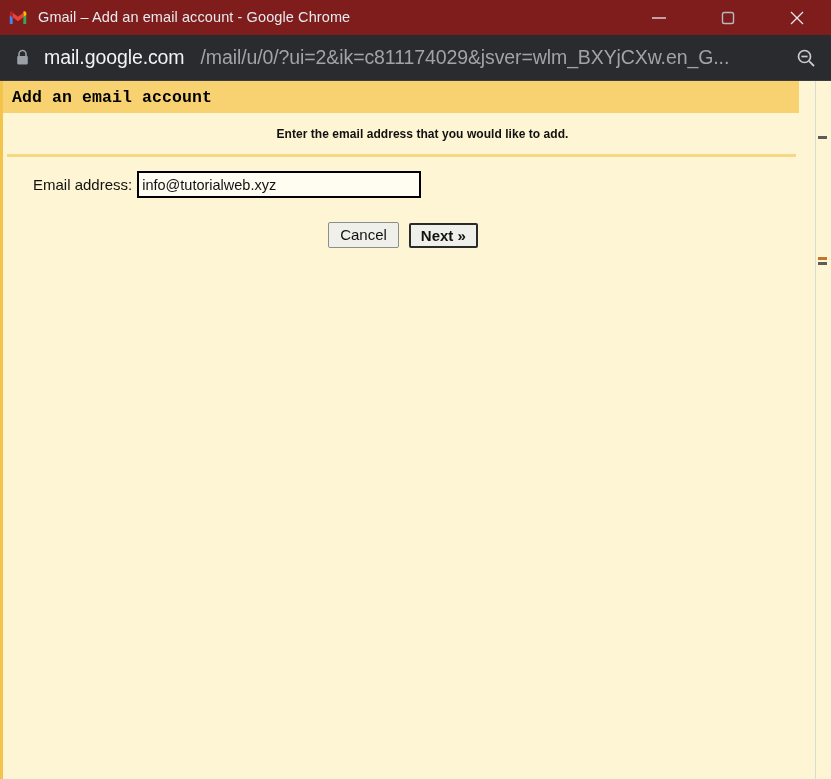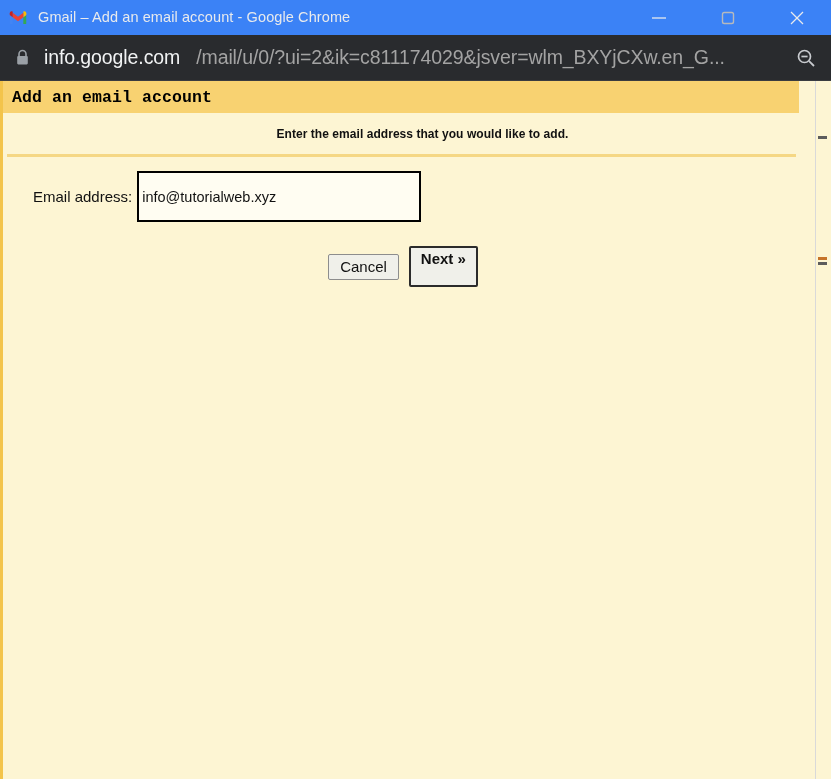--- a/index.html
+++ b/index.html
@@ -20,21 +20,21 @@
     width: 831px;
     height: 779px;
     display: flex;
     flex-direction: column;
     position: relative;
   }
 
   
   .titlebar {
     height: 35px;
-    background: #3b82f6;
+    background: #7f1d1d;
     display: flex;
     align-items: center;
     flex: 0 0 auto;
     position: relative;
   }
   .title-favicon {
     width: 18px;
     height: 18px;
     margin-left: 9px;
     margin-right: 11px;
@@ -197,21 +197,21 @@
     white-space: nowrap;
   }
   .email-input {
     width: 274px;
     height: 19px;
     border: 2px solid #000;
     background: #FFFDF2;
     font-family: "Liberation Sans", sans-serif;
     font-size: 14.5px;
     color: #111;
-    padding: 14px 3px;
+    padding: 2px 3px;
     box-sizing: content-box;
     outline: none;
     position: relative;
   }
 
   
   .button-row {
     display: flex;
     justify-content: center;
     align-items: center;
@@ -227,21 +227,21 @@
     border: 1px solid #8d8d8d;
     border-radius: 2px;
     padding: 3px 11px 4px 11px;
     line-height: 17px;
     cursor: default;
   }
   .btn-default {
     font-weight: bold;
     border: 2px solid #2b2b2b;
     border-radius: 2px;
-    padding: 2px 10px 18px 10px;
+    padding: 2px 10px 2px 10px;
     text-align: center;
   }
 </style>
 </head>
 <body>
 
 <div class="window">
 
   <div class="titlebar">
     <svg class="title-favicon" viewBox="0 0 24 24">
@@ -272,21 +272,21 @@
     </div>
   </div>
 
   <div class="urlbar">
     <div class="lock-wrap">
       <svg width="17" height="19" viewBox="0 0 17 19">
         <path d="M5 8V6a3.5 3.5 0 0 1 7 0v2" fill="none" stroke="#9aa0a6" stroke-width="1.6"></path>
         <rect x="3.2" y="8" width="10.6" height="8.4" rx="1.1" fill="#9aa0a6"></rect>
       </svg>
     </div>
-    <div class="url-text"><span class="url-host">info.google.com</span><span class="url-path">/mail/u/0/?ui=2&amp;ik=c811174029&amp;jsver=wlm_BXYjCXw.en_G...</span></div>
+    <div class="url-text"><span class="url-host">mail.google.com</span><span class="url-path">/mail/u/0/?ui=2&amp;ik=c811174029&amp;jsver=wlm_BXYjCXw.en_G...</span></div>
     <div class="zoom-wrap">
       <svg width="24" height="24" viewBox="0 0 24 24">
         <circle cx="10.5" cy="10.5" r="6" fill="none" stroke="#c8cbcf" stroke-width="1.7"></circle>
         <line x1="7.4" y1="10.5" x2="13.6" y2="10.5" stroke="#c8cbcf" stroke-width="1.7"></line>
         <line x1="15.1" y1="15.1" x2="20" y2="20" stroke="#c8cbcf" stroke-width="1.8"></line>
       </svg>
     </div>
   </div>
 
   <div class="viewport">

